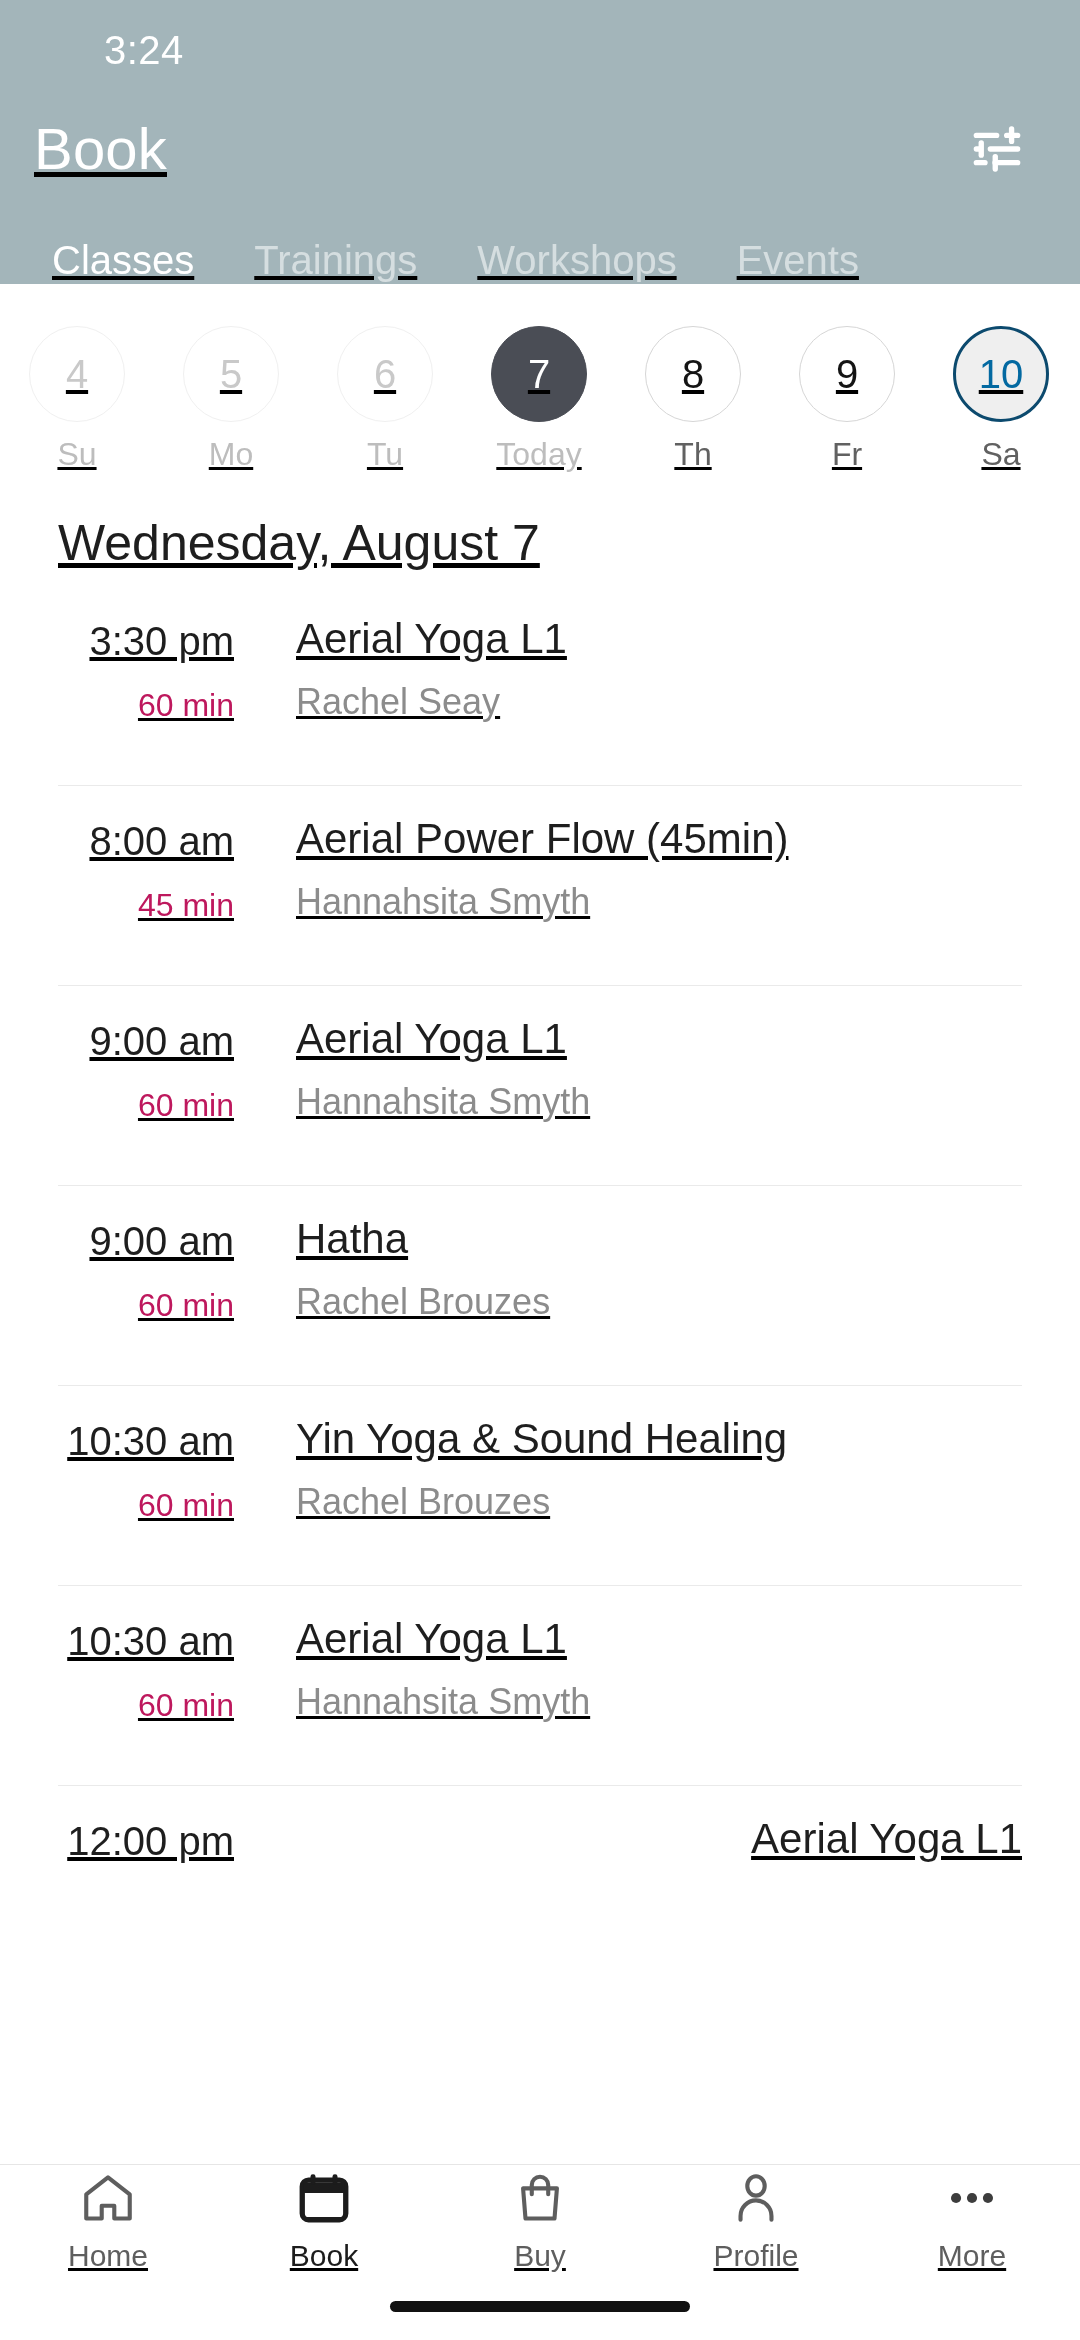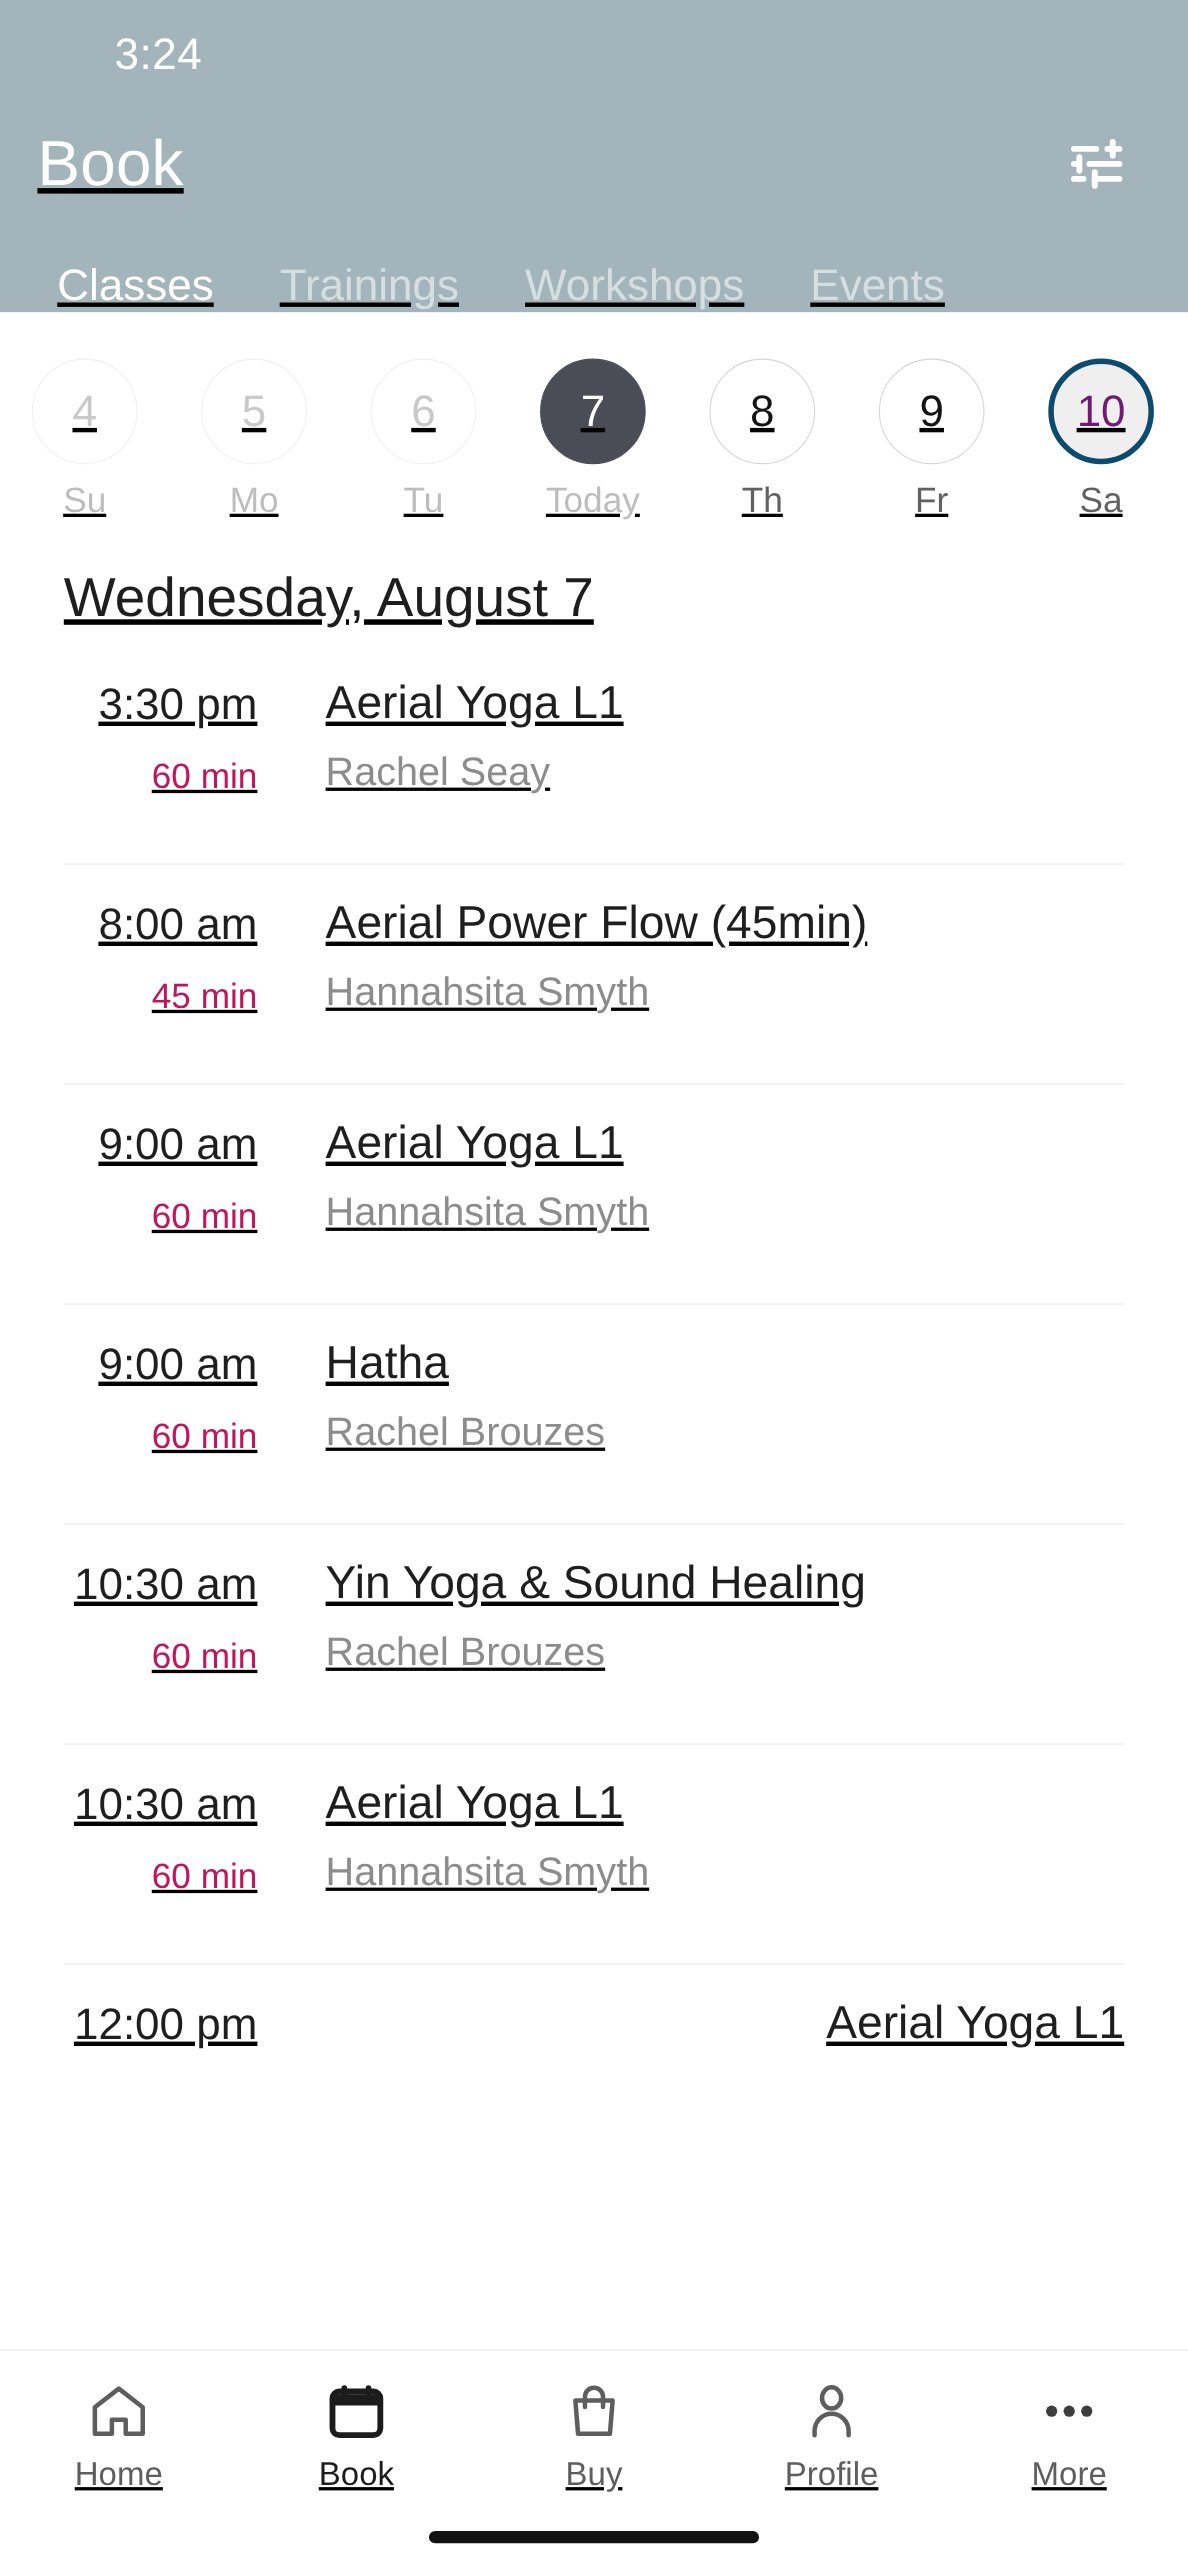--- a/index.html
+++ b/index.html
@@ -126,22 +126,22 @@
     color: #ffffff;
     border: 1px solid #4a4d55;
   }
   .date-circle.future {
     border: 1px solid #d6d6d6;
     color: #141414;
     background: #ffffff;
   }
   .date-circle.disabled {
     background: #efefef;
-    border: 5px solid #0c4a6e;
-    color: #701a75;
+    border: 3px solid #0c4a6e;
+    color: #0369a1;
   }
   .date-label {
     margin-top: 16px;
     font-size: 32px;
     line-height: 1;
   }
   .date-label.dim { color: #bdbdbd; }
   .date-label.strong { color: #616161; }
 
   
@@ -202,26 +202,25 @@
   .row-info .teacher {
     font-size: 36px;
     color: #8c8c8c;
     line-height: 1.3;
     margin-top: 12px;
   }
 
   
   .bottom-nav {
     flex: 0 0 auto;
-    height: 204px;
+    height: 176px;
     border-top: 1px solid #e6e6e6;
     background: #ffffff;
     display: flex;
     align-items: flex-start;
-    padding-top: 22px;
   }
   .nav-item {
     flex: 1 1 0;
     display: flex;
     flex-direction: column;
     align-items: center;
     cursor: pointer;
   }
   .nav-icon {
     height: 66px;

